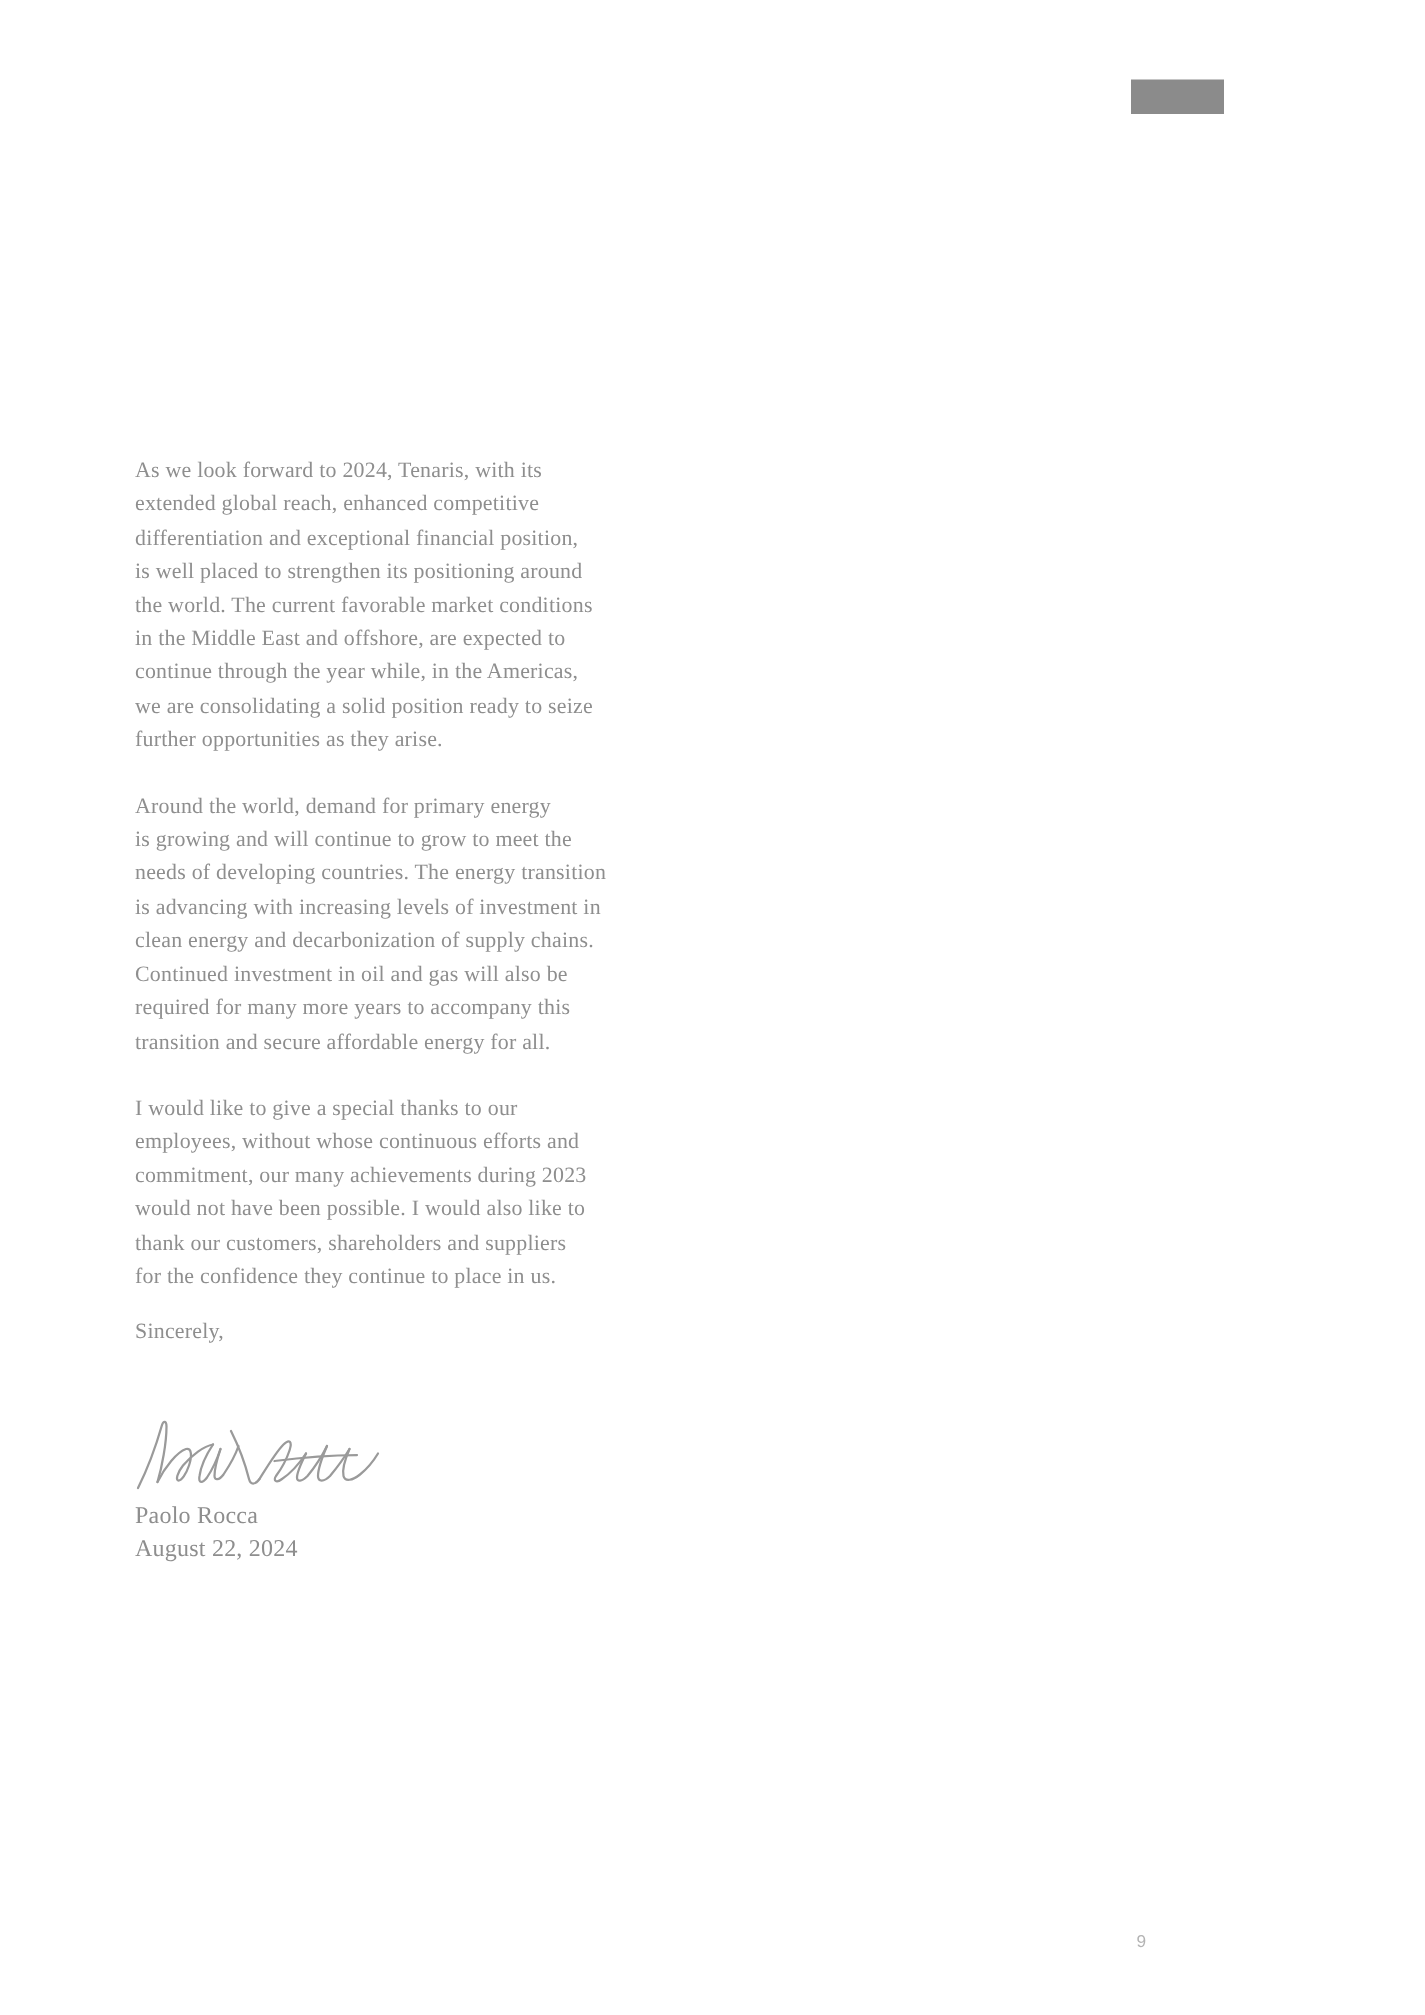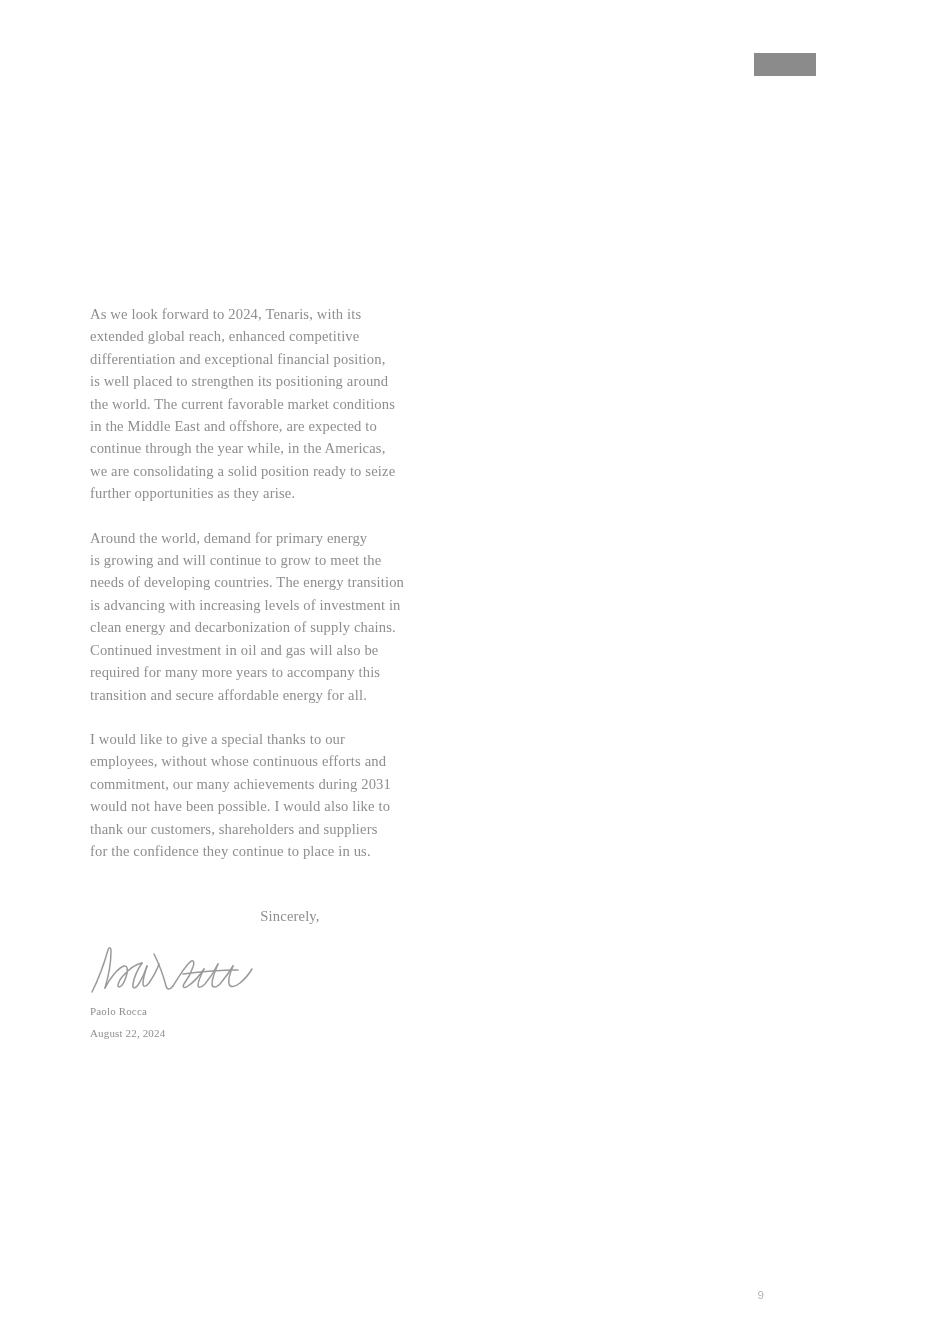--- a/index.html
+++ b/index.html
@@ -41,23 +41,22 @@
     letter-spacing: 0.15px;
     margin: 0 0 22px 0;
     white-space: pre-line;
   }
   .para:last-of-type {
     margin-bottom: 0;
   }
   .signoff {
     position: absolute;
     left: 90px;
-    top: 905px;
+    top: 877px;
     width: 400px;
-    text-align: center;
   }
   .signoff-text {
     color: #8e8e8e;
     font-size: 14.6px;
     line-height: 22.4px;
     letter-spacing: 0.15px;
     margin: 0;
   }
   .signature {
     position: absolute;
@@ -66,21 +65,21 @@
     width: 170px;
     height: 52px;
   }
   .sig-name-block {
     position: absolute;
     left: 90px;
     top: 1000px;
   }
   .sig-name, .sig-date {
     color: #8e8e8e;
-    font-size: 11px;
+    font-size: 16px;
     line-height: 22.4px;
     letter-spacing: 0.15px;
     margin: 0;
   }
   .page-number {
     position: absolute;
     right: 52px;
     bottom: 42px;
     color: #b3b3b3;
     font-size: 11.5px;
@@ -107,21 +106,21 @@
     <p class="para">Around the world, demand for primary energy
 is growing and will continue to grow to meet the
 needs of developing countries. The energy transition
 is advancing with increasing levels of investment in
 clean energy and decarbonization of supply chains.
 Continued investment in oil and gas will also be
 required for many more years to accompany this
 transition and secure affordable energy for all.</p>
     <p class="para">I would like to give a special thanks to our
 employees, without whose continuous efforts and
-commitment, our many achievements during 2031
+commitment, our many achievements during 2023
 would not have been possible. I would also like to
 thank our customers, shareholders and suppliers
 for the confidence they continue to place in us.</p>
   </div>
 
   <div class="signoff">
     <p class="signoff-text">Sincerely,</p>
   </div>
 
   <div class="signature">

